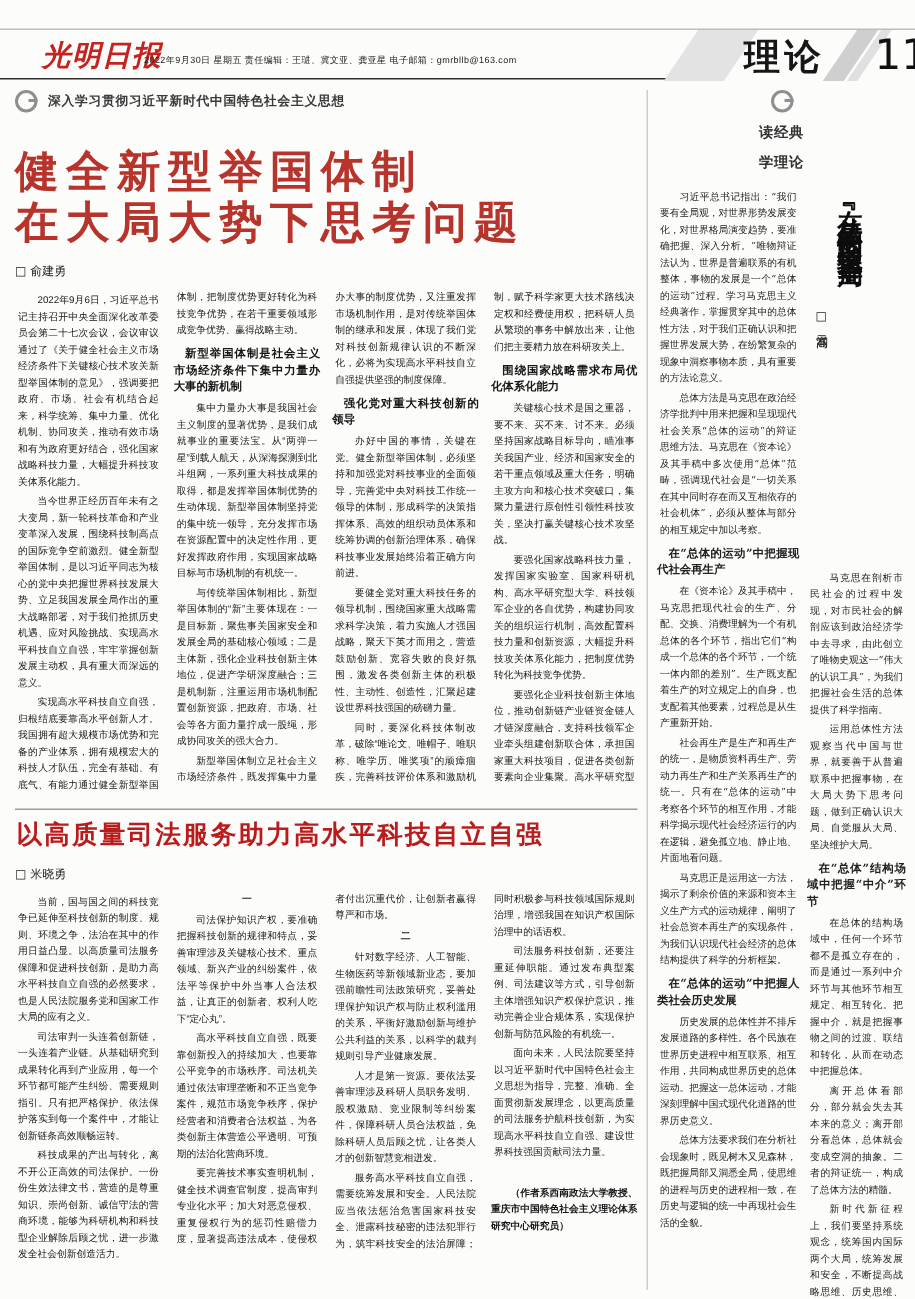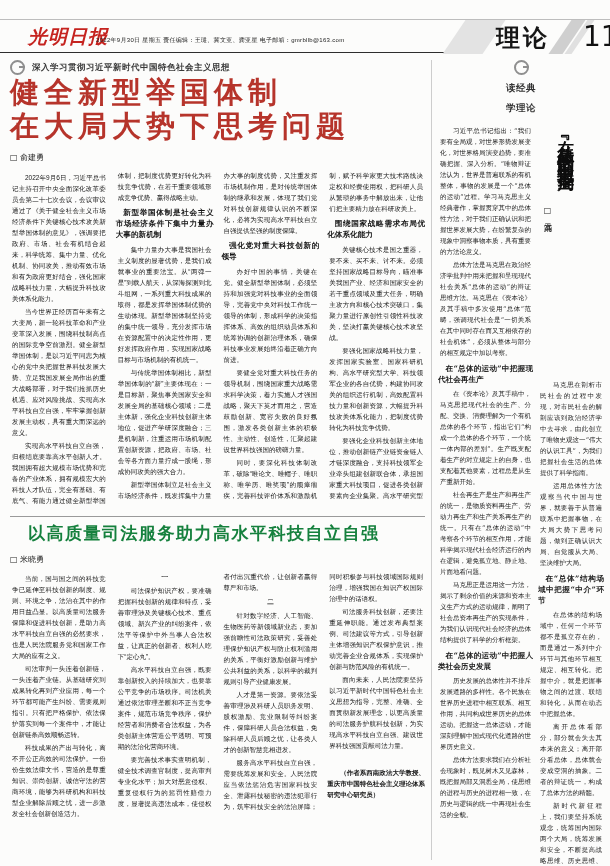--- a/index.html
+++ b/index.html
@@ -27,27 +27,27 @@
   .page-num{position:absolute;left:131px;top:0;font-size:28px;color:#111;font-family:"DejaVu Sans",sans-serif;}
 
   
   .g-icon{display:inline-block;width:11px;height:11px;border:2.4px solid #8f8f8f;border-radius:50%;
           position:relative;flex:0 0 auto;}
   .g-icon::after{content:"";position:absolute;right:-2px;top:4px;width:6px;height:2.4px;background:#8f8f8f;}
   .kicker{display:flex;align-items:center;gap:7px;font-size:8.5px;font-weight:700;color:#3a3a3a;letter-spacing:.5px;}
 
   
   .main-col{position:absolute;left:10px;top:60px;width:415px;}
-  .headline{margin-top:0;color:var(--headline-red);font-weight:900;font-size:29px;line-height:34px;
+  .headline{margin-top:23px;color:var(--headline-red);font-weight:900;font-size:29px;line-height:34px;
             letter-spacing:5px;font-family:"Liberation Sans",sans-serif;}
   .byline{margin-top:9px;font-size:8px;color:#222;font-family:"DejaVu Serif",serif;}
   .body-cols{margin-top:7px;column-gap:8px;text-align:justify;overflow:hidden;color:#161616;}
   .body-cols.main-body{column-count:4;height:340px;font-size:6.5px;line-height:11px;}
   .sep{border:none;border-top:1px solid #9a9a9a;margin:6px 0 5px 0;}
-  .headline2{font-size:17px;font-weight:900;color:#15803d;letter-spacing:1.5px;margin:3px 0 0 18px;
+  .headline2{font-size:17px;font-weight:900;color:#b91c1c;letter-spacing:1.5px;margin:3px 0 0 1px;
              font-family:"Liberation Sans",sans-serif;}
   .body-cols.bottom-body{column-count:4;height:288px;font-size:6.5px;line-height:11px;margin-top:6px;}
 
   
   .bk-p{margin:2px;text-indent:2em;}
   .bk-h{margin:4px 0;text-indent:1em;font-weight:700;font-size:7.6px;line-height:11px;break-inside:avoid;}
   .bk-note{margin:16px 0 0 0;text-indent:2em;font-weight:700;}
   .bk-marker{margin:3px 0;text-indent:0;text-align:center;font-weight:700;}
 
   

